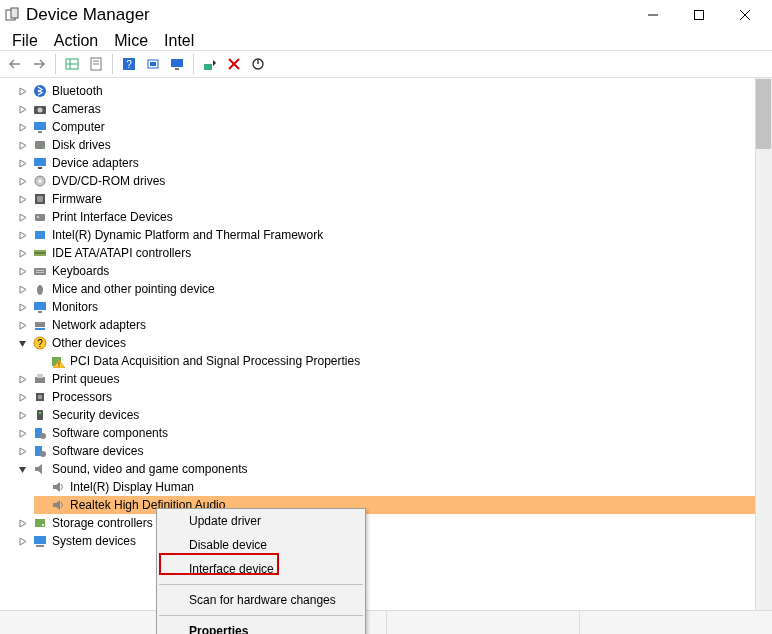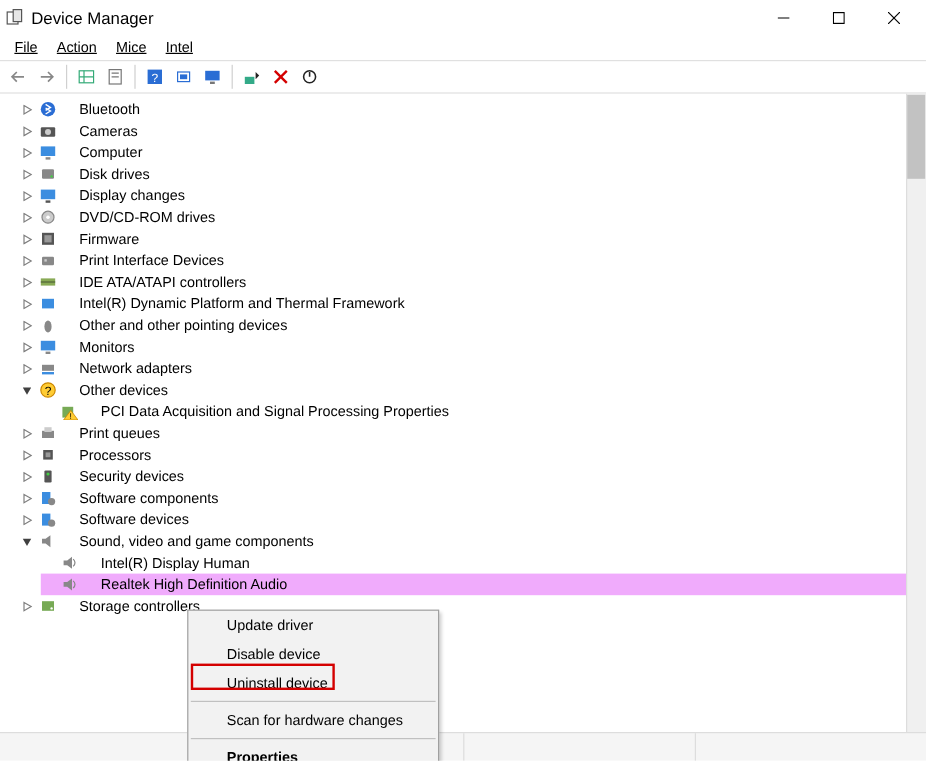--- a/index.html
+++ b/index.html
@@ -1,41 +1,41 @@
 <!DOCTYPE html>
 <html><head>
   <meta charset="utf-8">
   <style>
     * { margin: 0; padding: 0; box-sizing: border-box; font-family: "Segoe UI", Tahoma, sans-serif; }
     body { background: #fff; width: 772px; height: 634px; overflow: hidden; position: relative; }
     .window { width: 100%; height: 100%; display: flex; flex-direction: column; }
     
     .titlebar { height: 30px; display: flex; align-items: center; padding: 0 4px; }
     .titlebar .app-icon { width: 16px; height: 16px; margin-right: 6px; display: inline-flex; }
-    .titlebar .title { font-size: 14px; flex: 1; }
+    .titlebar .title { font-size: 17px; flex: 1; }
     .winctrl { display: flex; }
     .winbtn { width: 46px; height: 30px; display: flex; align-items: center; justify-content: center; font-size: 13px; }
     .winbtn svg { stroke: #000; stroke-width: 1; fill: none; }
     
     .menubar { height: 20px; display: flex; padding: 0 4px; }
-    .menubar .item { font-size: 12px; padding: 2px 8px; text-decoration: underline; }
+    .menubar .item { font-size: 16px; padding: 2px 8px; }
     
     .toolbar { height: 28px; border-top: 1px solid #e0e0e0; border-bottom: 1px solid #e0e0e0; display: flex; align-items: center; padding: 0 4px; gap: 2px; }
     .tbtn { width: 22px; height: 22px; display: flex; align-items: center; justify-content: center; border: 1px solid transparent; }
     .tsep { width: 1px; height: 20px; background: #d0d0d0; margin: 0 3px; }
     
     .tree-body { flex: 1; overflow: auto; padding: 4px 0; position: relative; }
     .scroll-strip { position: absolute; right: 0; top: 0; bottom: 0; width: 17px; background: #f0f0f0; border-left: 1px solid #ddd; }
     .scroll-thumb { position: absolute; right: 1px; top: 1px; width: 15px; height: 70px; background: #c2c2c2; }
     .tree { font-size: 12px; padding-left: 16px; }
     .row { display: flex; align-items: center; height: 18px; white-space: nowrap; }
-    .row.selected { background: #f0abfc; }
+    .row.selected { background: #fdba74; }
     .twisty { width: 12px; height: 12px; display: flex; align-items: center; justify-content: center; font-size: 9px; color: #666; margin-right: 4px; cursor: pointer; }
     .node-icon { width: 16px; height: 16px; margin-right: 4px; display: inline-flex; align-items: center; justify-content: center; }
-    .label { padding-right: 8px; margin-left: 14px; }
+    .label { padding-right: 8px; }
     .kids { padding-left: 18px; }
     
     .ctxmenu { position: absolute; background: #f2f2f2; border: 1px solid #a0a0a0; box-shadow: 2px 2px 3px rgba(0,0,0,.2); font-size: 12px; z-index: 50; min-width: 210px; }
     .ctxitem { padding: 5px 20px 5px 32px; }
     .ctxsep { height: 1px; background: #c0c0c0; margin: 3px 2px; }
     .ctxbold { font-weight: bold; }
     .highlight-box { position: absolute; border: 2px solid #d40000; pointer-events: none; z-index: 60; }
     
     .statusbar { height: 24px; border-top: 1px solid #ddd; background: #f5f5f5; display: flex; }
     .status-seg { flex: 1; border-right: 1px solid #ddd; }
@@ -210,21 +210,21 @@
             <svg width="9" height="9">
               <path d="M2 1 L8 4.5 L2 8 Z" fill="none" stroke="#808080"></path>
             </svg>
           </span>
           <span class="node-icon">
             <svg width="14" height="14">
               <rect x="1" y="2" width="12" height="8" fill="#3b8de0"></rect>
               <rect x="5" y="11" width="4" height="2" fill="#555"></rect>
             </svg>
           </span>
-          <span class="label">Display changes</span>
+          <span class="label">Device adapters</span>
         </div>
         <div class="row">
           <span class="twisty">
             <svg width="9" height="9">
               <path d="M2 1 L8 4.5 L2 8 Z" fill="none" stroke="#808080"></path>
             </svg>
           </span>
           <span class="node-icon">
             <svg width="14" height="14">
               <circle cx="7" cy="7" r="5" fill="#ccc" stroke="#888"></circle>
@@ -262,51 +262,66 @@
           <span class="label">Print Interface Devices</span>
         </div>
         <div class="row">
           <span class="twisty">
             <svg width="9" height="9">
               <path d="M2 1 L8 4.5 L2 8 Z" fill="none" stroke="#808080"></path>
             </svg>
           </span>
           <span class="node-icon">
             <svg width="14" height="14">
+              <rect x="2" y="3" width="10" height="8" fill="#3b8de0"></rect>
+            </svg>
+          </span>
+          <span class="label">Intel(R) Dynamic Platform and Thermal Framework</span>
+        </div>
+        <div class="row">
+          <span class="twisty">
+            <svg width="9" height="9">
+              <path d="M2 1 L8 4.5 L2 8 Z" fill="none" stroke="#808080"></path>
+            </svg>
+          </span>
+          <span class="node-icon">
+            <svg width="14" height="14">
               <rect x="1" y="4" width="12" height="6" fill="#8a5"></rect>
               <line x1="1" y1="7" x2="13" y2="7" stroke="#453"></line>
             </svg>
           </span>
           <span class="label">IDE ATA/ATAPI controllers</span>
         </div>
         <div class="row">
           <span class="twisty">
             <svg width="9" height="9">
               <path d="M2 1 L8 4.5 L2 8 Z" fill="none" stroke="#808080"></path>
             </svg>
           </span>
           <span class="node-icon">
             <svg width="14" height="14">
-              <rect x="2" y="3" width="10" height="8" fill="#3b8de0"></rect>
-            </svg>
-          </span>
-          <span class="label">Intel(R) Dynamic Platform and Thermal Framework</span>
+              <rect x="1" y="4" width="12" height="7" rx="1" fill="#888"></rect>
+              <rect x="3" y="6" width="8" height="1" fill="#ccc"></rect>
+              <rect x="3" y="8" width="8" height="1" fill="#ccc"></rect>
+            </svg>
+          </span>
+          <span class="label">Keyboards</span>
         </div>
         <div class="row">
           <span class="twisty">
             <svg width="9" height="9">
               <path d="M2 1 L8 4.5 L2 8 Z" fill="none" stroke="#808080"></path>
             </svg>
           </span>
           <span class="node-icon">
             <svg width="14" height="14">
               <ellipse cx="7" cy="8" rx="3" ry="5" fill="#888"></ellipse>
             </svg>
           </span>
-          <span class="label">Other and other pointing devices</span>
+          <span class="label">Mice and other pointing device</span>
         </div>
         <div class="row">
           <span class="twisty">
             <svg width="9" height="9">
               <path d="M2 1 L8 4.5 L2 8 Z" fill="none" stroke="#808080"></path>
             </svg>
           </span>
           <span class="node-icon">
             <svg width="14" height="14">
               <rect x="1" y="2" width="12" height="8" fill="#3b8de0"></rect>
@@ -468,36 +483,50 @@
             </svg>
           </span>
           <span class="node-icon">
             <svg width="14" height="14">
               <rect x="2" y="3" width="10" height="8" fill="#7a5"></rect>
               <circle cx="10" cy="9" r="1" fill="#fff"></circle>
             </svg>
           </span>
           <span class="label">Storage controllers</span>
         </div>
+        <div class="row">
+          <span class="twisty">
+            <svg width="9" height="9">
+              <path d="M2 1 L8 4.5 L2 8 Z" fill="none" stroke="#808080"></path>
+            </svg>
+          </span>
+          <span class="node-icon">
+            <svg width="14" height="14">
+              <rect x="1" y="2" width="12" height="8" fill="#3b8de0"></rect>
+              <rect x="3" y="11" width="8" height="2" fill="#888"></rect>
+            </svg>
+          </span>
+          <span class="label">System devices</span>
+        </div>
       </div>
     <div class="scroll-strip">
         <div class="scroll-thumb"></div>
       </div>
   </div>
 
   <div class="statusbar">
     <div class="status-seg"></div>
       <div class="status-seg"></div>
       <div class="status-seg"></div>
       <div class="status-seg" style="border-right:none"></div>
   </div>
 </div>
 
 <div class="ctxmenu" id="ctxmenu" style="left: 156px; top: 508px;">
   <div class="ctxitem">Update driver</div>
   <div class="ctxitem">Disable device</div>
-  <div class="ctxitem">Uninstall device</div>
+  <div class="ctxitem">Interface device</div>
   <div class="ctxsep"></div>
   <div class="ctxitem">Scan for hardware changes</div>
   <div class="ctxsep"></div>
   <div class="ctxitem ctxbold">Properties</div>
 </div>
 <div class="highlight-box" id="hlbox" style="left: 159px; top: 553px; width: 120px; height: 22px;"></div>
 
 </body></html>

